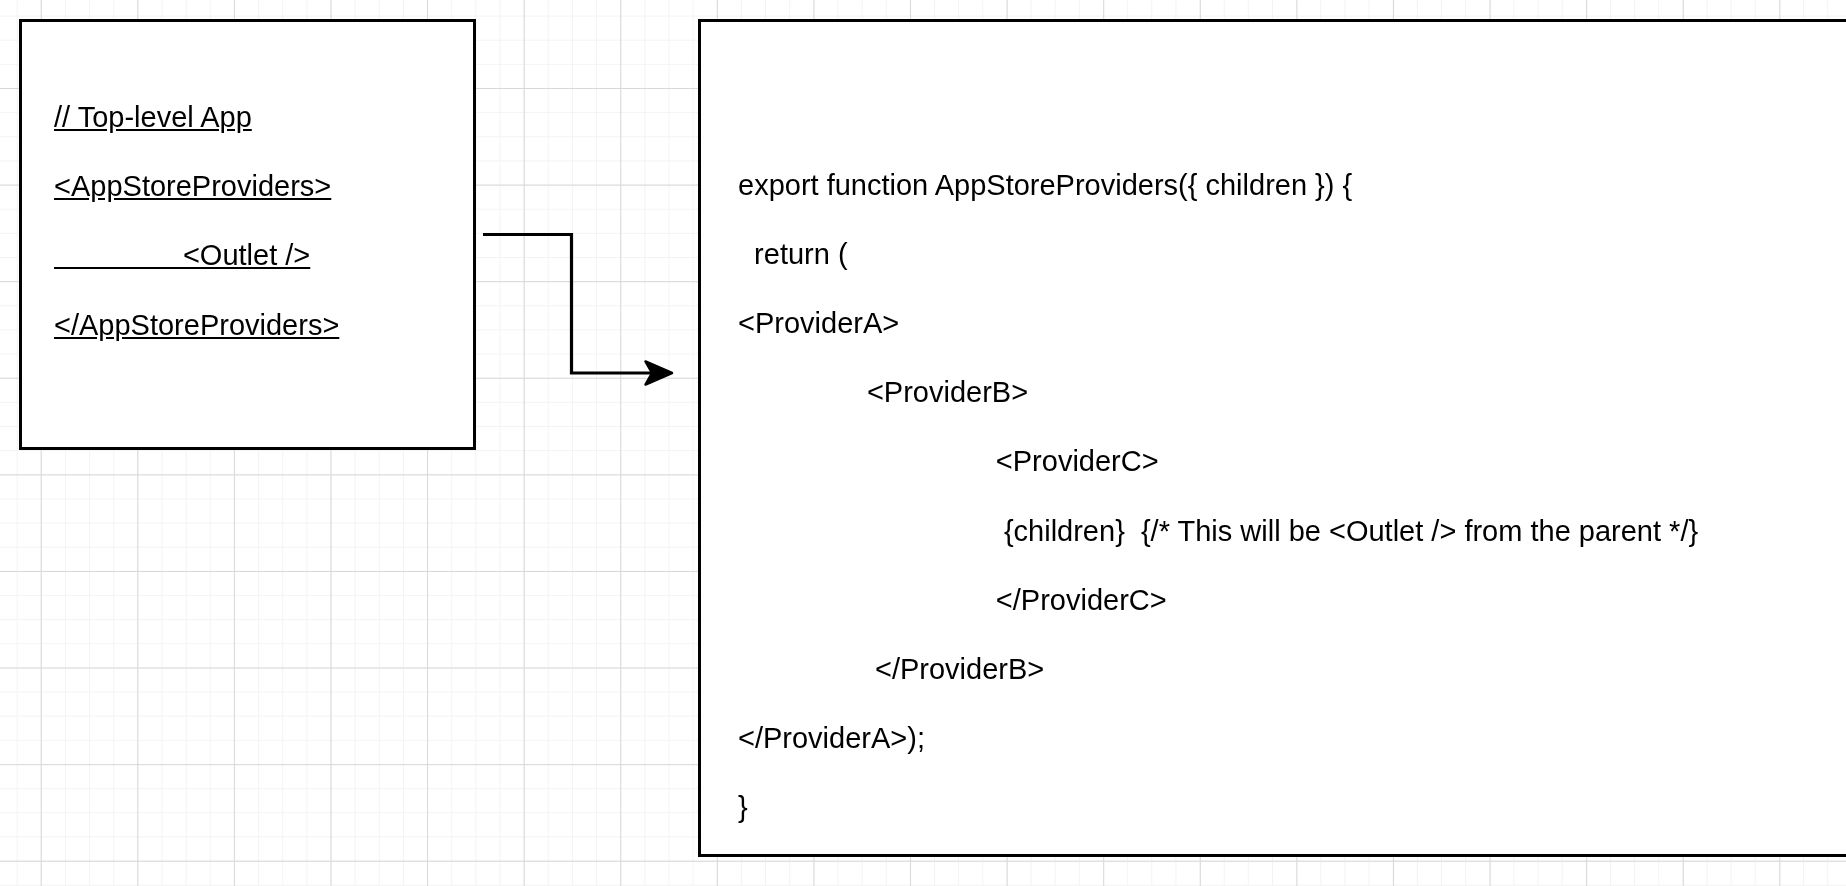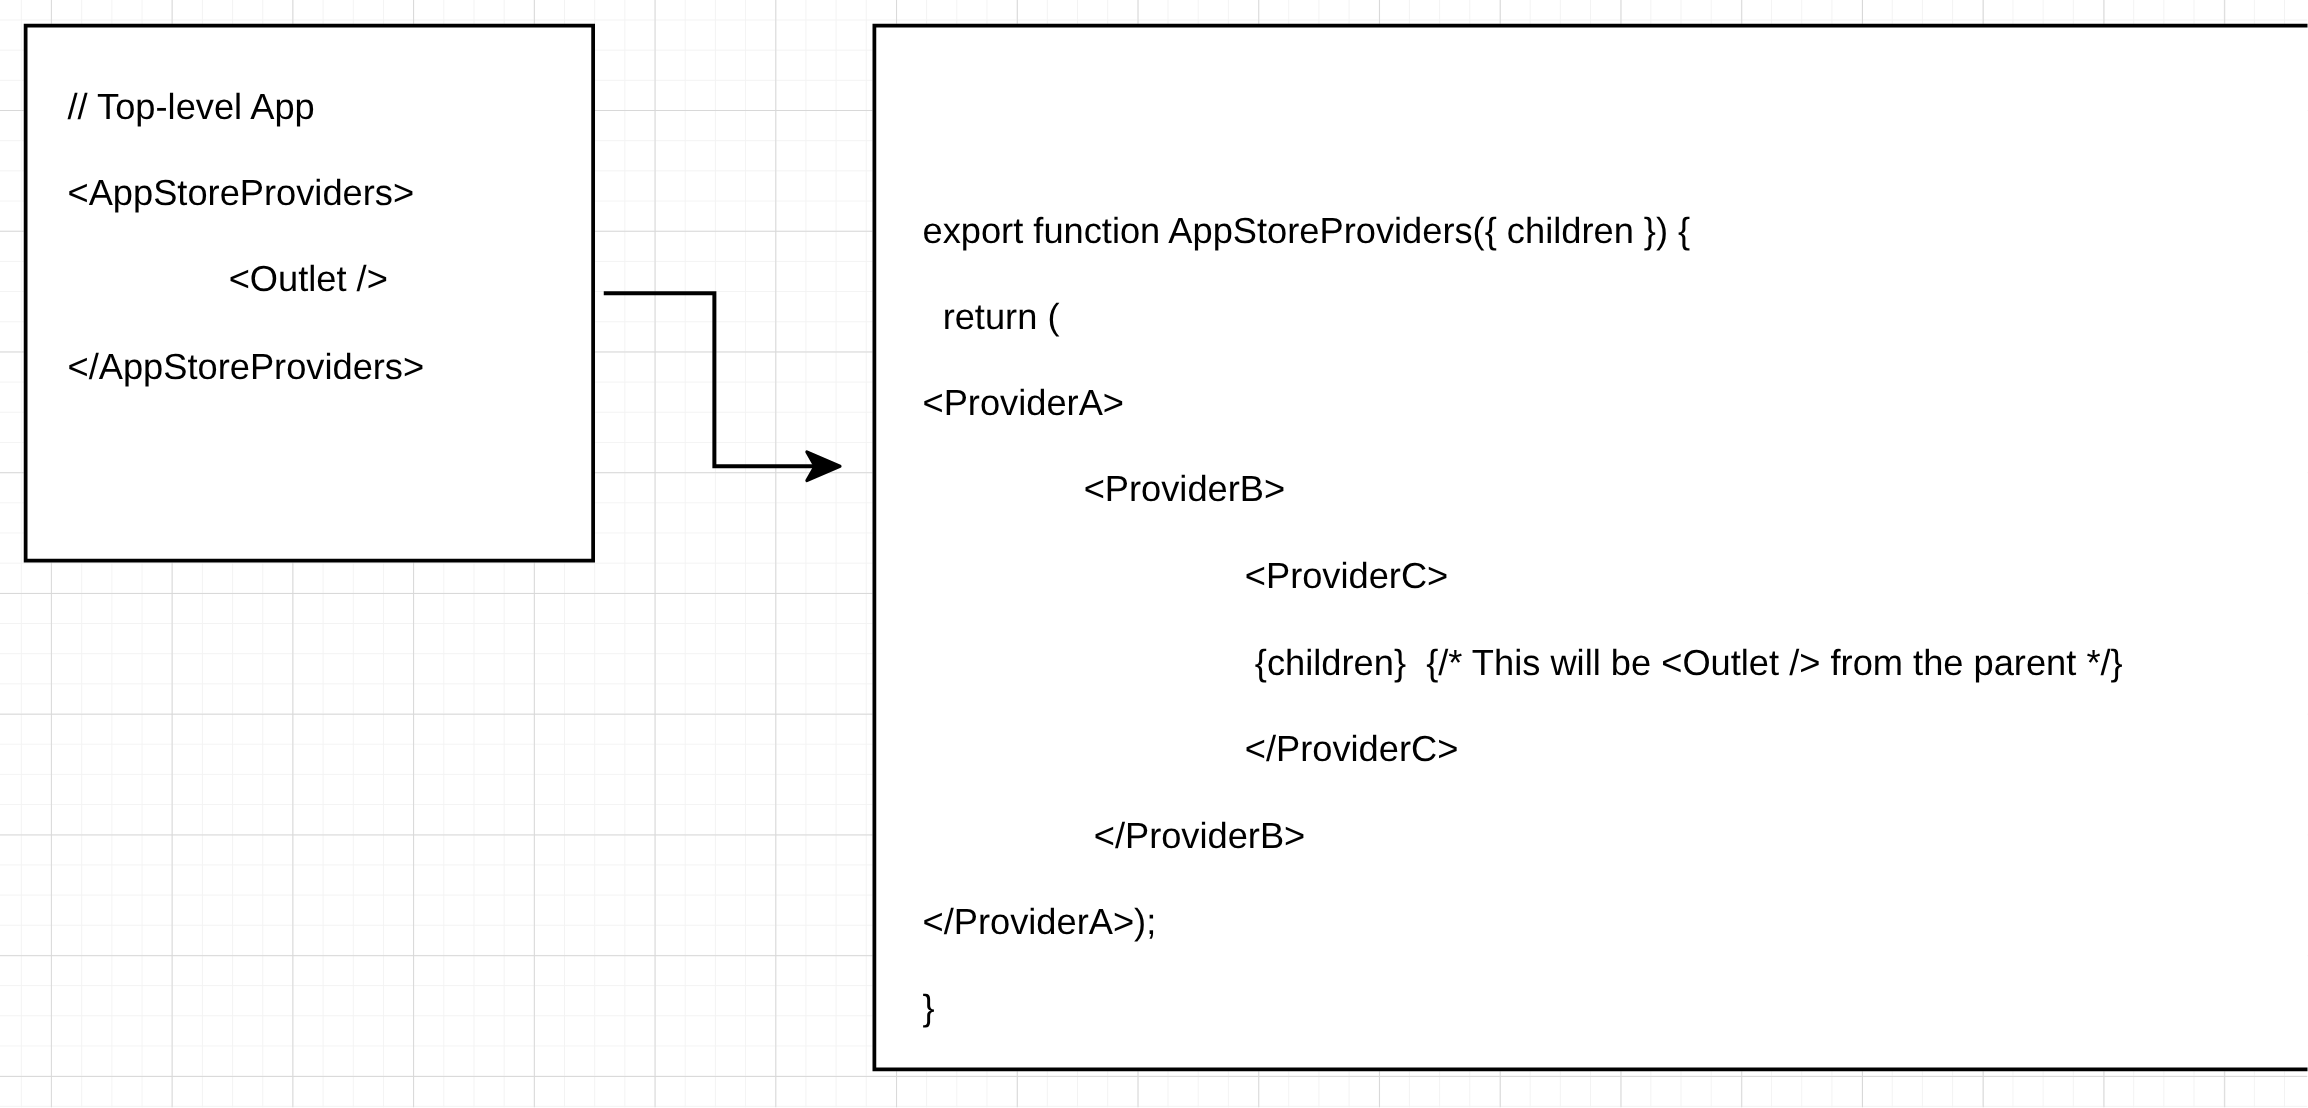--- a/index.html
+++ b/index.html
@@ -55,21 +55,22 @@
     position: absolute;
     margin: 0;
     font-family: "Liberation Sans", sans-serif;
     font-size: 29px;
     line-height: 69.2px;
     white-space: pre;
     color: #000000;
   }
   .node-left .code {
     left: 32px;
-    top: 30px;
+    top: 61px;
+    text-decoration: underline;
   }
   .node-right .code {
     left: 37px;
     top: 128.6px;
   }
   .connector {
     position: absolute;
     left: 0;
     top: 0;
     width: 1846px;

